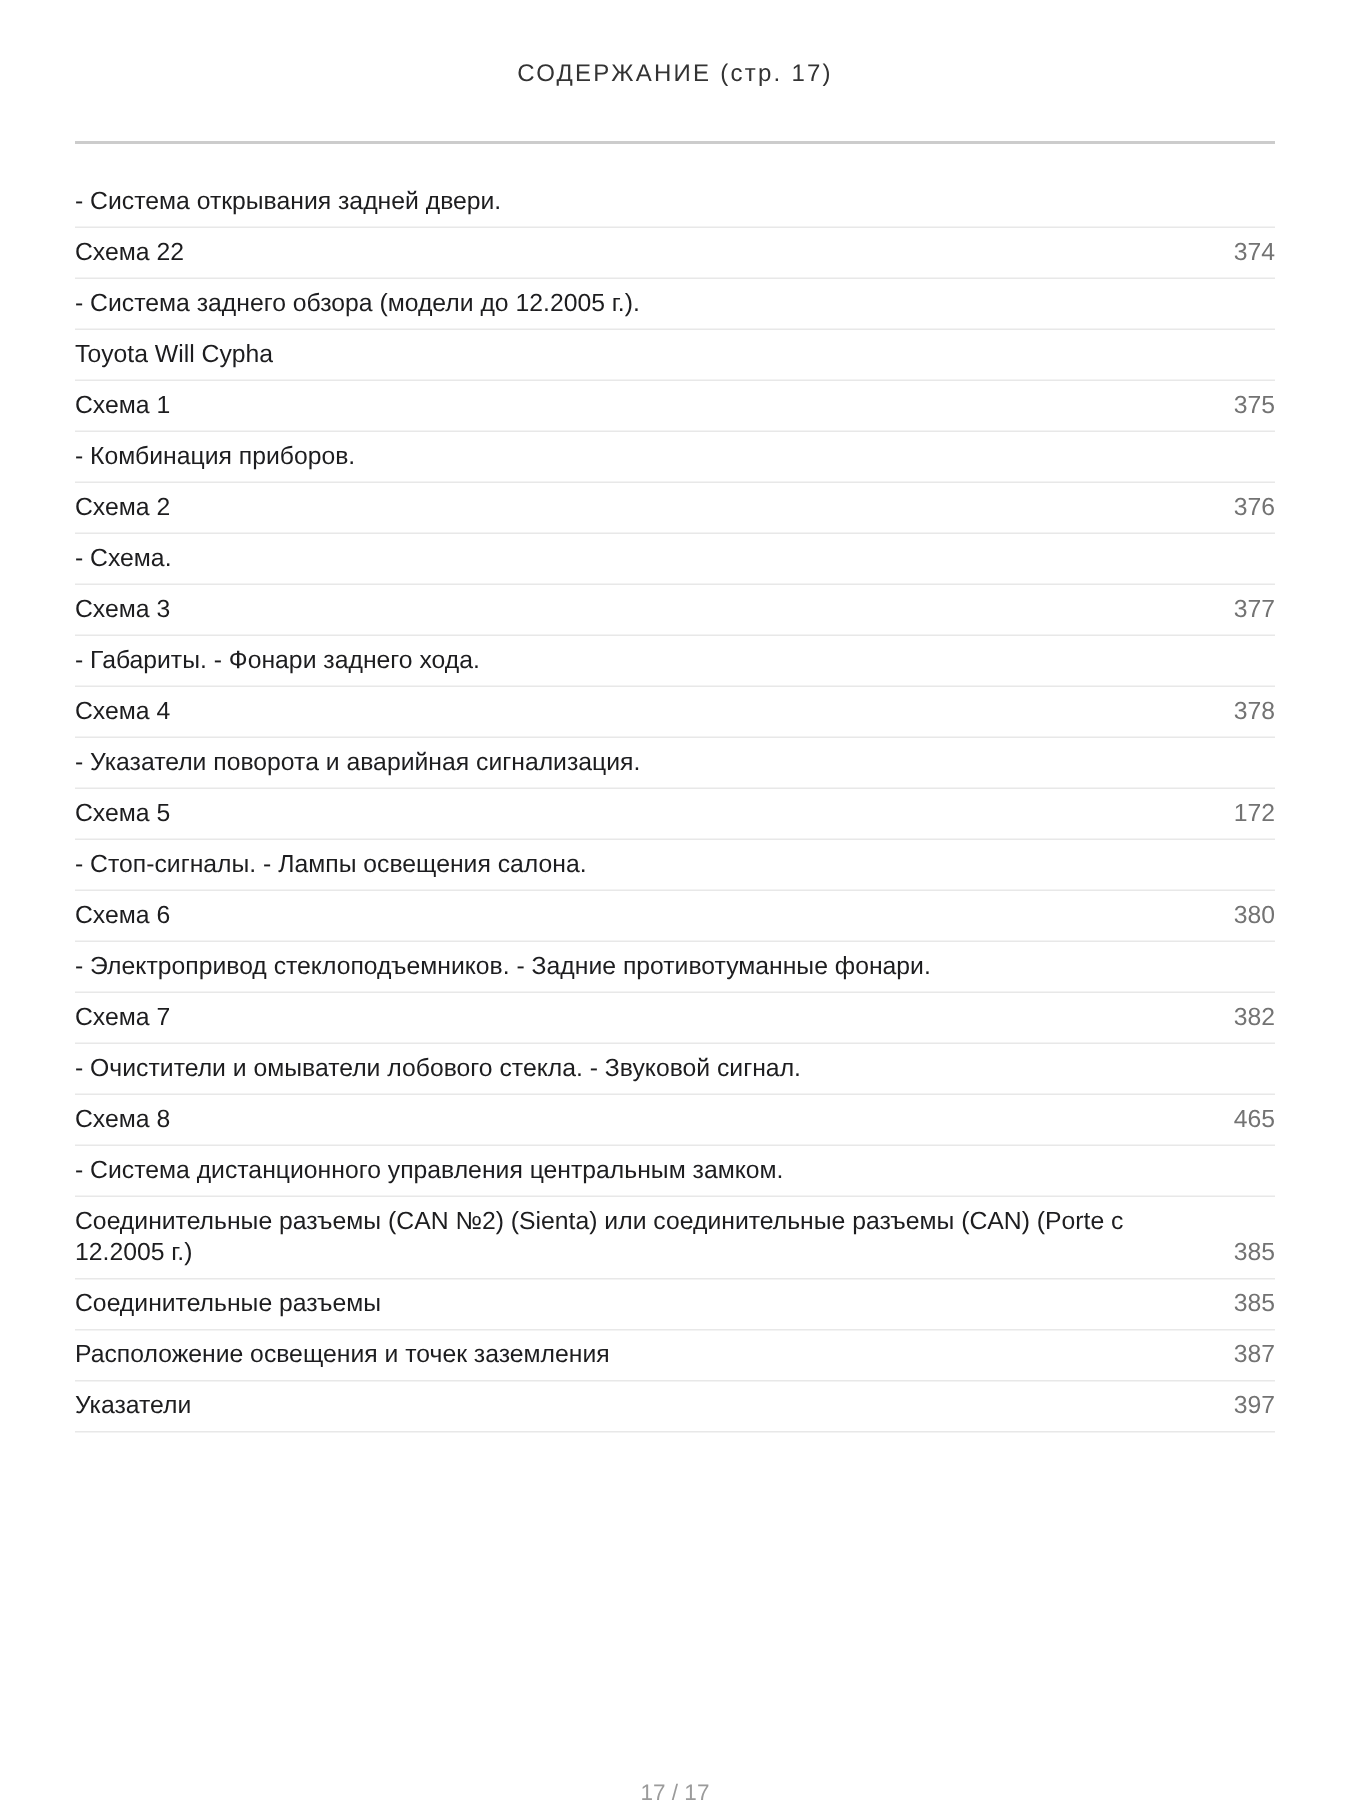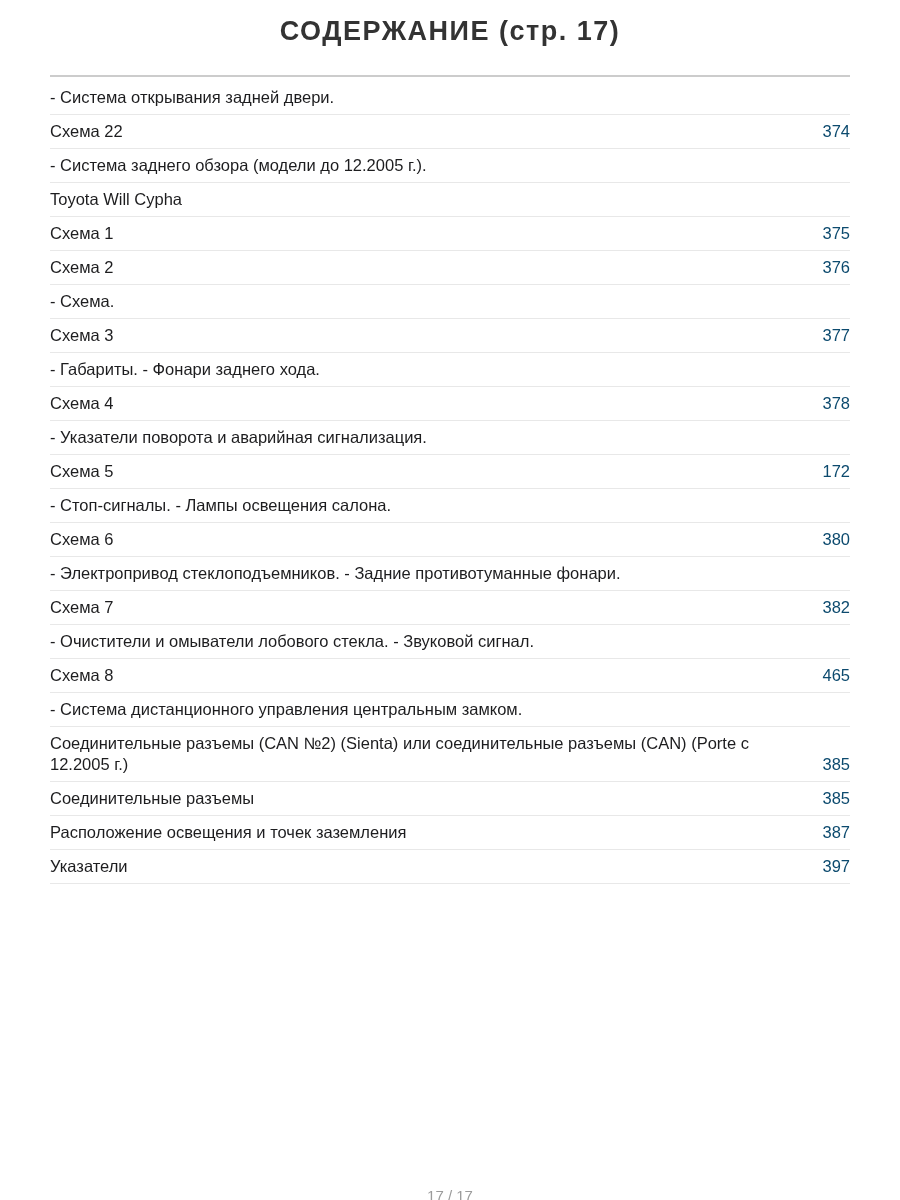--- a/index.html
+++ b/index.html
@@ -11,52 +11,52 @@
     font-family: "Liberation Sans", sans-serif;
     position: relative;
     overflow: hidden;
   }
   .page {
     position: absolute;
     inset: 0;
     padding: 0 50px;
   }
   .title {
-    margin-top: 16px;
+    margin-top: 35px;
     text-align: center;
-    font-size: 27px;
-    font-weight: 700;
+    font-size: 16px;
+    font-weight: 400;
     letter-spacing: 1.5px;
     color: #333333;
     line-height: 30px;
   }
   .rule {
     border: none;
     border-top: 2px solid #cccccc;
     margin: 29px 0 0 0;
   }
   .toc {
-    margin-top: 4px;
+    margin-top: 22px;
   }
   .toc-row {
     display: flex;
     justify-content: space-between;
     align-items: flex-end;
     padding: 6px 0;
     border-bottom: 1px solid #e8e8e8;
     font-size: 16.5px;
     line-height: 21px;
     color: #1d1d1f;
   }
   .toc-row-label {
     flex: 0 1 auto;
     max-width: 755px;
   }
   .toc-row-page {
-    color: #0c4a6e;
+    color: #737373;
     white-space: nowrap;
     margin-left: 12px;
   }
   .footer {
     position: absolute;
     left: 0;
     right: 0;
     top: 1142px;
     text-align: center;
     color: #9b9b9b;
@@ -90,20 +90,24 @@
   <div class="toc-row">
     <span class="toc-row-label">Toyota Will Cypha</span>
     <span class="toc-row-page"></span>
   </div>
 
   <div class="toc-row">
     <span class="toc-row-label">Схема 1</span>
     <span class="toc-row-page">375</span>
   </div>
 
+  <div class="toc-row">
+    <span class="toc-row-label">- Комбинация приборов.</span>
+    <span class="toc-row-page"></span>
+  </div>
 
   <div class="toc-row">
     <span class="toc-row-label">Схема 2</span>
     <span class="toc-row-page">376</span>
   </div>
 
   <div class="toc-row">
     <span class="toc-row-label">- Схема.</span>
     <span class="toc-row-page"></span>
   </div>

